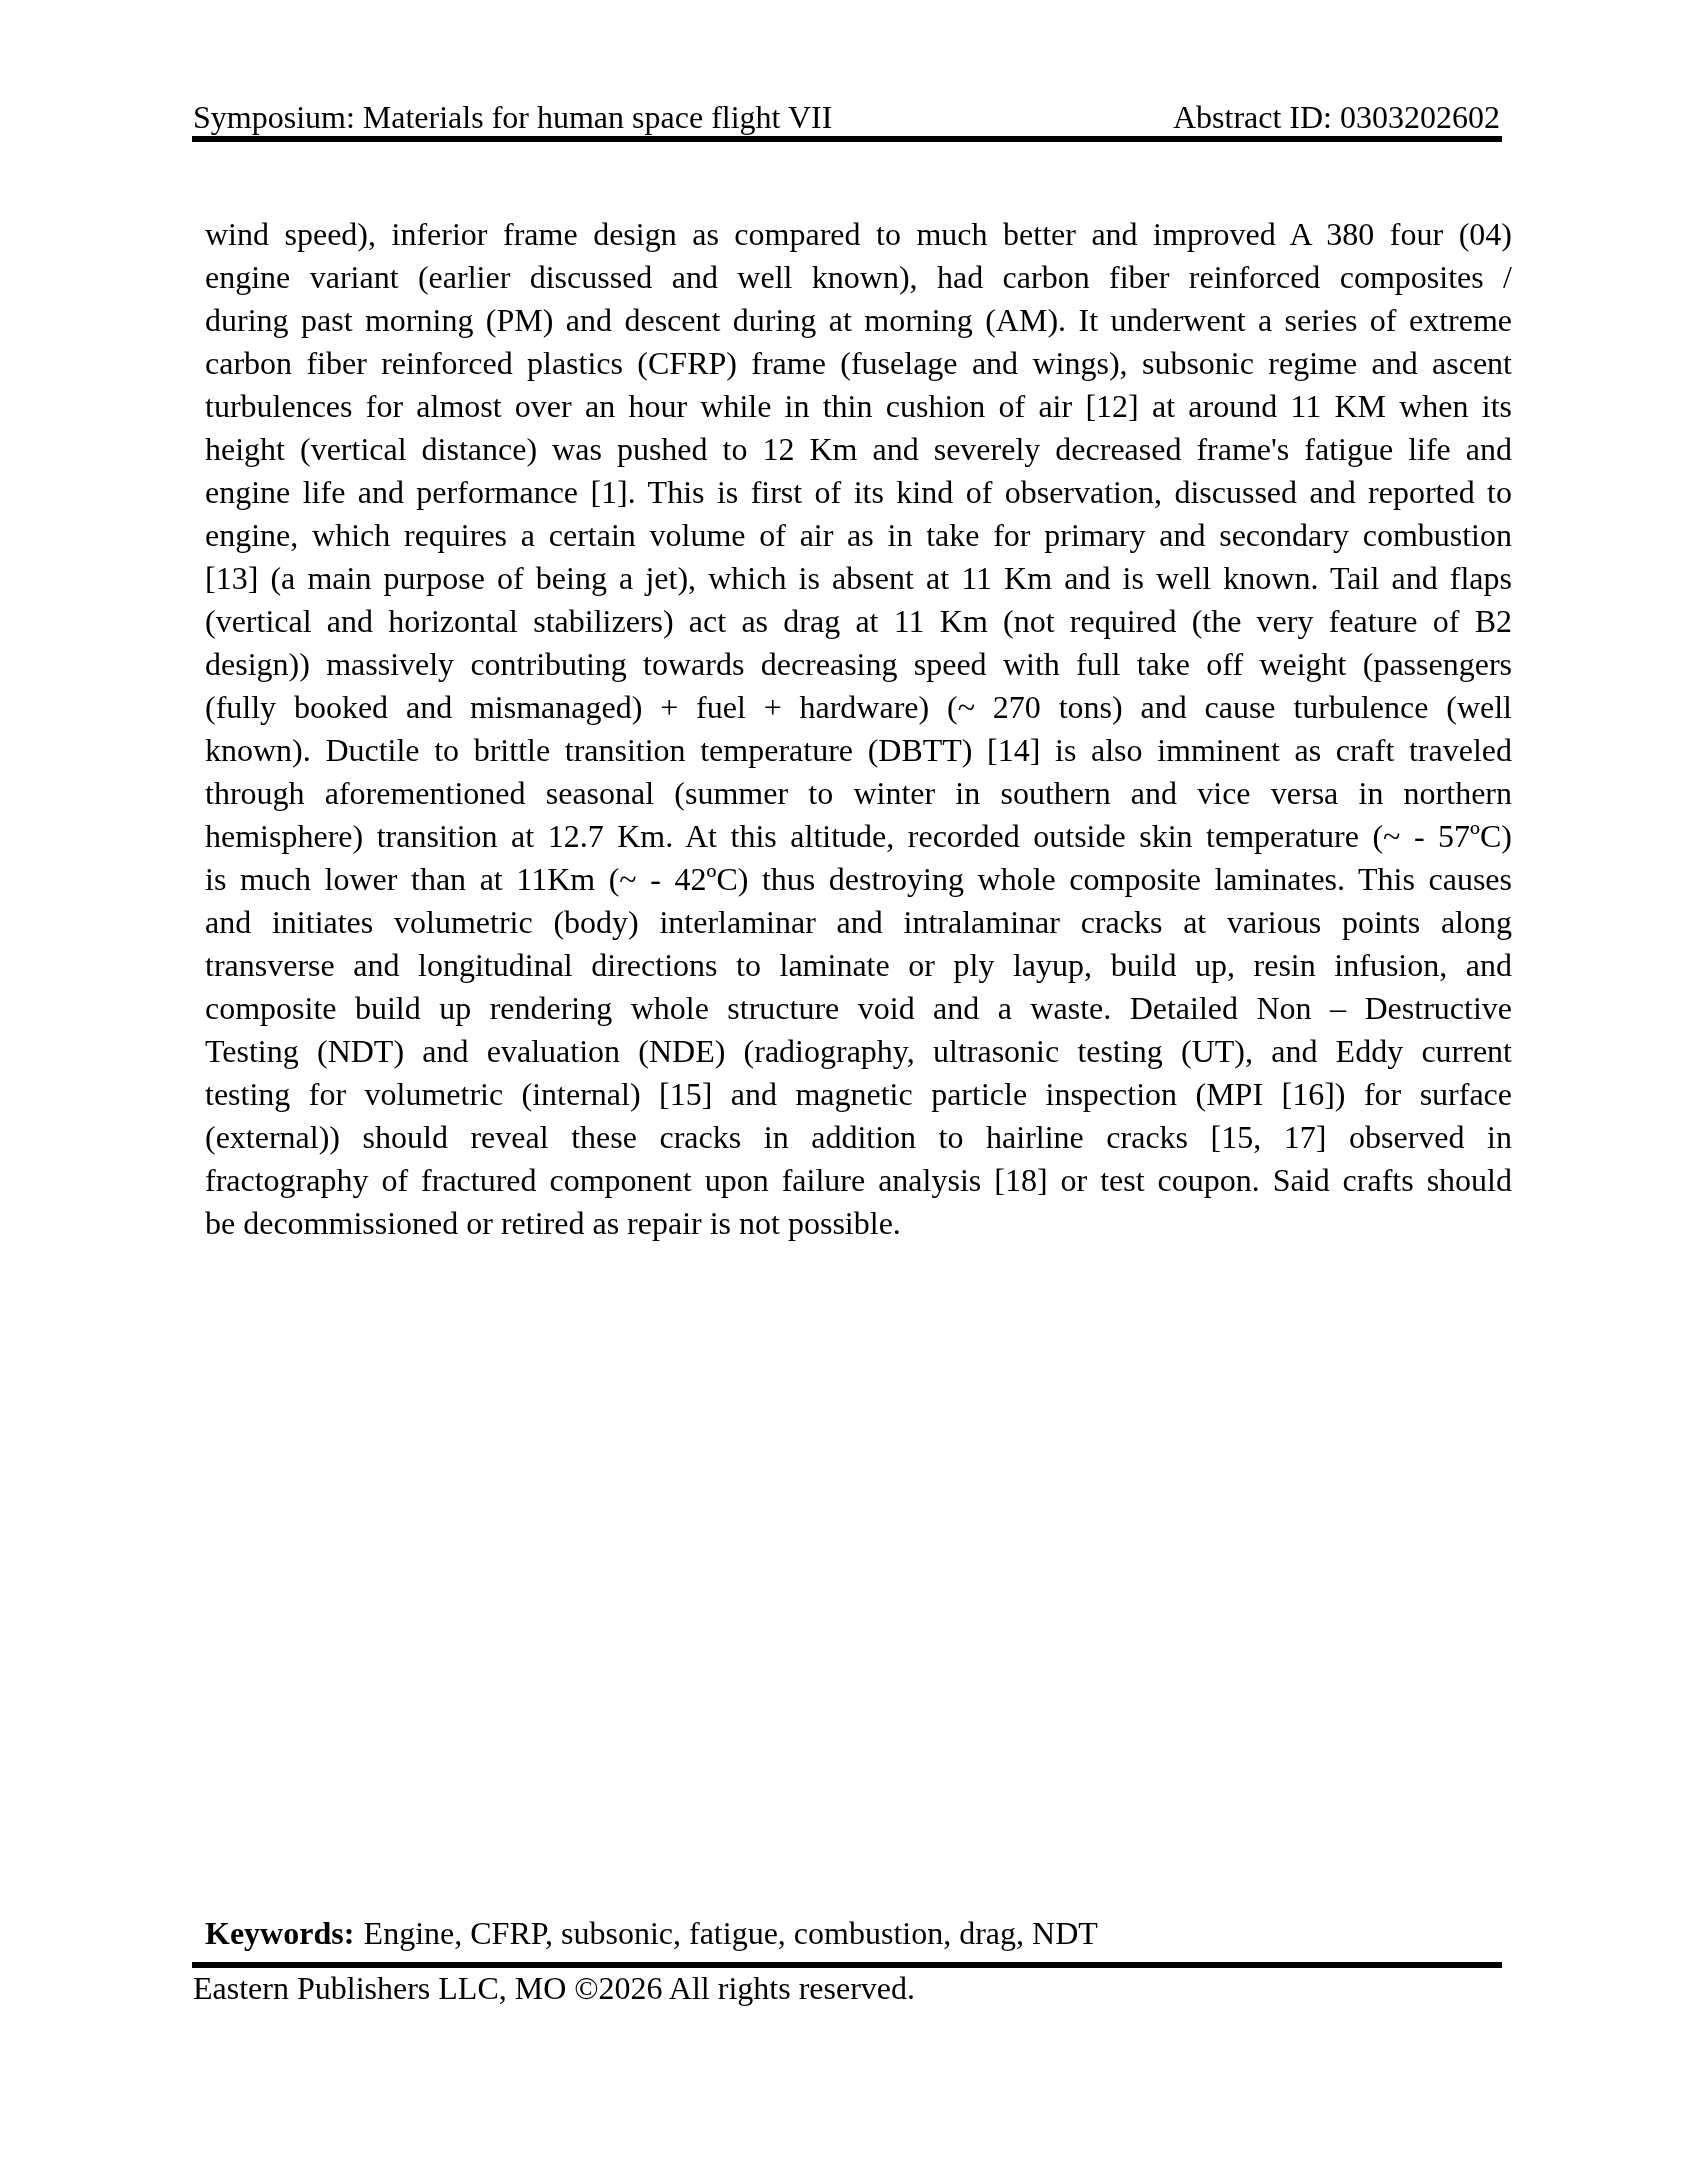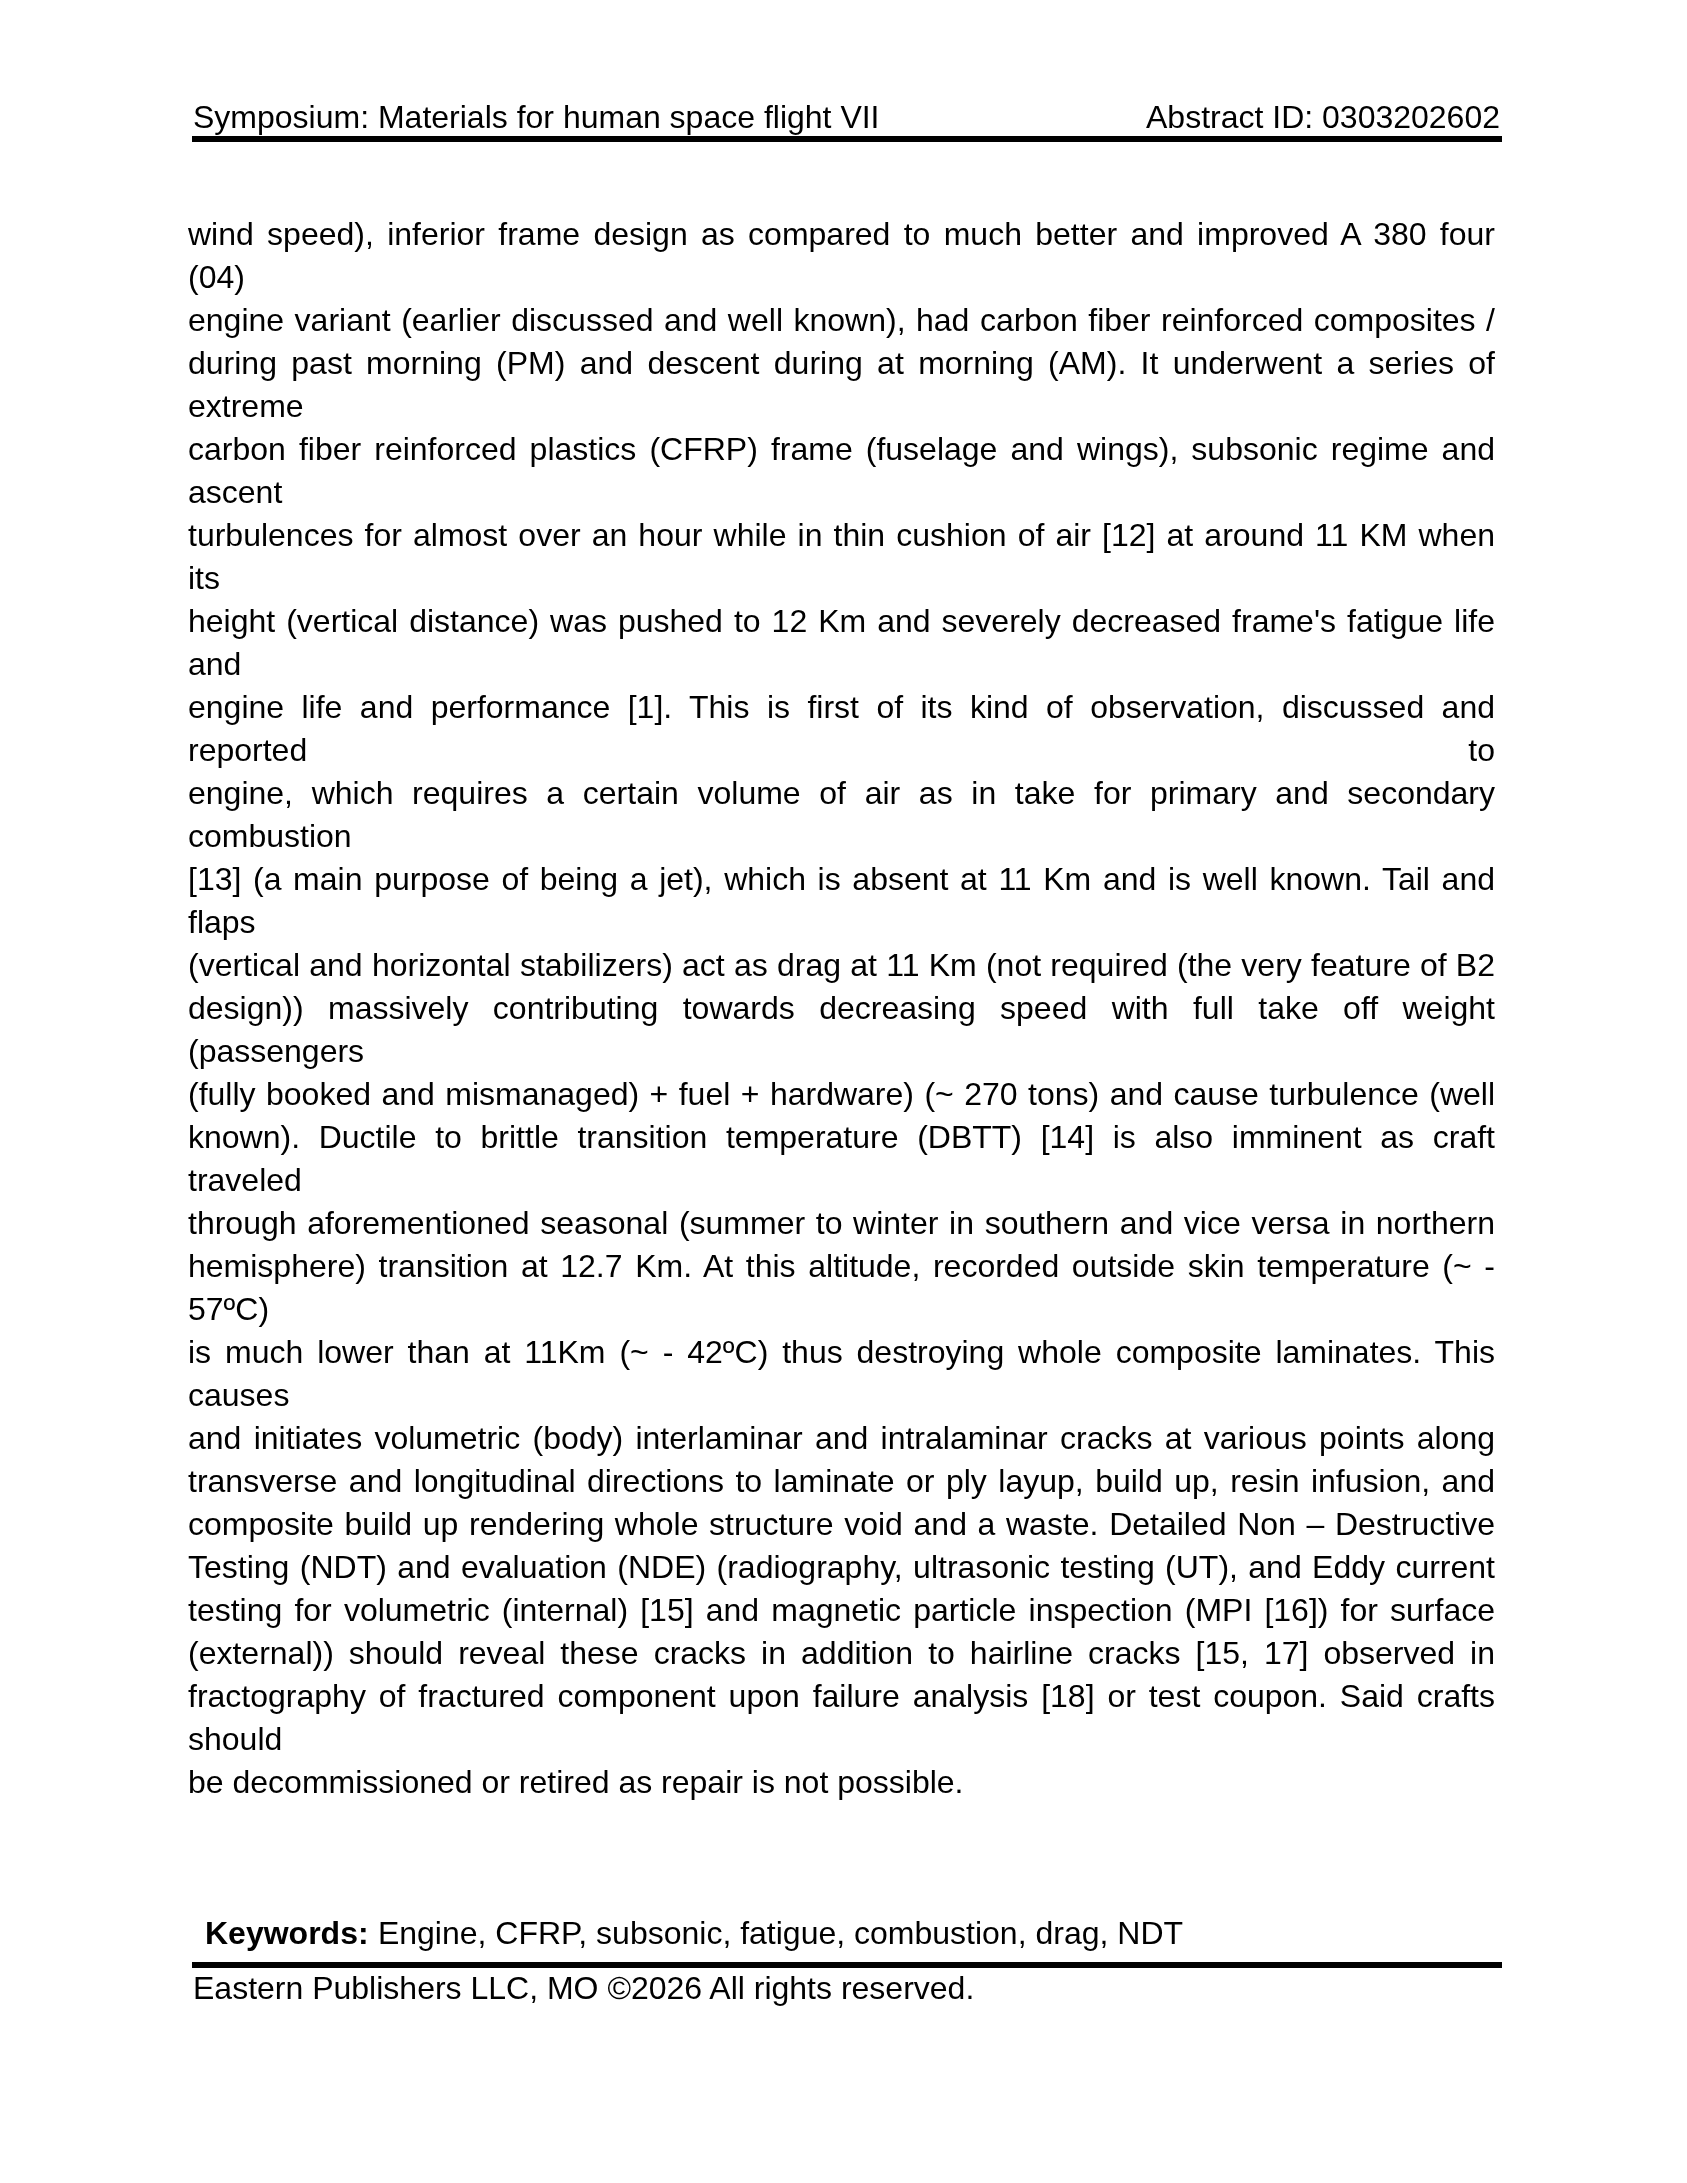--- a/index.html
+++ b/index.html
@@ -6,21 +6,21 @@
     margin: 0;
     padding: 0;
     background: #ffffff;
   }
   .page {
     position: relative;
     width: 1687px;
     height: 2183px;
     background: #ffffff;
     color: #000000;
-    font-family: Liberation Sans, sans-serif;
+    font-family: Liberation Serif, serif;
     overflow: hidden;
   }
   .doc-header {
     position: absolute;
     left: 193px;
     top: 99px;
     width: 1307px;
     display: flex;
     justify-content: space-between;
     align-items: baseline;
@@ -31,21 +31,21 @@
   .rule {
     position: absolute;
     left: 192px;
     width: 1310px;
     height: 6px;
     background: #000000;
   }
   .header-rule { top: 136px; }
   .abstract-body {
     position: absolute;
-    left: 188px;
+    left: 205px;
     top: 213px;
     width: 1307px;
     font-size: 32px;
     line-height: 43px;
   }
   .abstract-body .line {
     text-align: justify;
     text-align-last: justify;
   }
   .abstract-body .line.last {

